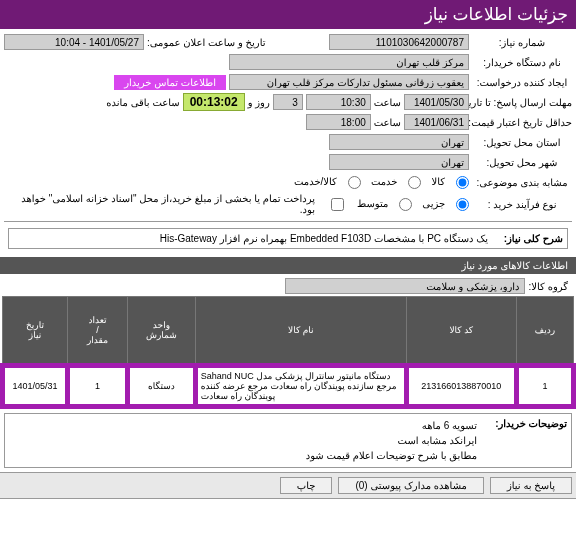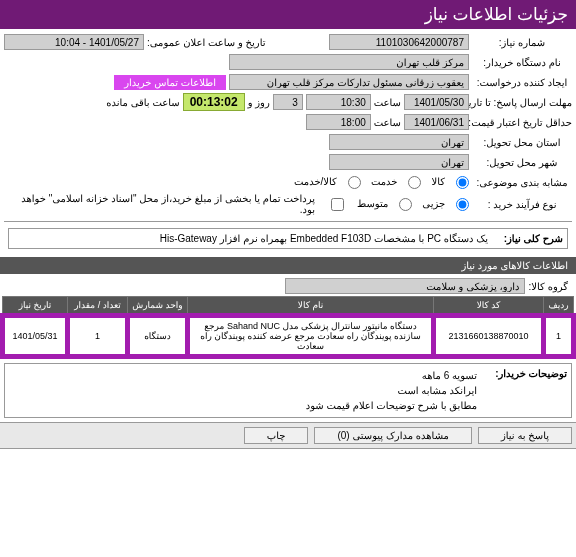--- a/index.html
+++ b/index.html
@@ -17,27 +17,27 @@
 .timer { background: #c5e86c; border: 1px solid #8a3; padding: 1px 6px; font-size: 12px; font-weight: bold; }
 .radio-group { display: flex; gap: 10px; }
 .radio-group label { display: flex; gap: 11px; font-size: 10px; }
 .hr-line { border: none; border-top: 1px solid #999; margin: 6px 0; }
 .desc-box { border: 1px solid #999; padding: 4px; margin: 2px 4px; }
 .desc-lbl { font-weight: bold; font-size: 10px; float: right; width: 70px; }
 .desc-val { font-size: 10px; margin-right: 75px; }
 .sub-header { background: #555; color: #fff; padding: 3px 8px; font-size: 10px; margin: 2px 0; }
 .group-row { display: flex; align-items: center; padding: 2px 8px; gap: 4px; }
 table { width: 100%; border-collapse: collapse; font-size: 9px; }
-th { background: #555; color: #fff; padding: 3px; font-weight: normal; border: 1px solid #777; }
+th { background: #555; color: #fff; padding: 18px; font-weight: normal; border: 1px solid #777; }
 td { padding: 3px; border: 5px solid #a21caf; text-align: center; }
 .notes-box { border: 1px solid #999; padding: 4px; margin: 4px; display: flex; }
 .notes-lbl { font-weight: bold; width: 90px; font-size: 10px; }
 .notes-txt { font-size: 10px; line-height: 1.5; }
 .btn-bar { background: #e8e8e8; padding: 4px; display: flex; gap: 6px; border-top: 1px solid #999; border-bottom: 1px solid #999; }
-.btn { background: #f0f0f0; border: 1px solid #999; padding: 2px 22px; font-size: 10px; cursor: pointer; font-family: inherit; }
+.btn { background: #f0f0f0; border: 1px solid #999; padding: 2px 16px; font-size: 10px; cursor: pointer; font-family: inherit; }
 </style>
 </head>
 <body>
 
 <div class="header-bar">جزئیات اطلاعات نیاز</div>
 
 <div class="form-area">
 
   <div class="row">
     <span class="lbl lbl-w1">شماره نیاز:</span>
@@ -146,21 +146,21 @@
       <th>نام کالا</th>
       <th style="width:60px">واحد شمارش</th>
       <th style="width:60px">تعداد / مقدار</th>
       <th style="width:65px">تاریخ نیاز</th>
     </tr>
   </thead>
   <tbody>
     <tr>
       <td>1</td>
       <td>2131660138870010</td>
-      <td style="text-align:center">دستگاه مانیتور سانترال پزشکی مدل Sahand NUC مرجع سازنده پویندگان راه سعادت مرجع عرضه کننده پویندگان راه سعادت</td>
+      <td style="text-align:left">دستگاه مانیتور سانترال پزشکی مدل Sahand NUC مرجع سازنده پویندگان راه سعادت مرجع عرضه کننده پویندگان راه سعادت</td>
       <td>دستگاه</td>
       <td>1</td>
       <td>1401/05/31</td>
     </tr>
   </tbody>
 </table>
 
 <div class="notes-box">
   <div class="notes-lbl">توضیحات خریدار:</div>
   <div class="notes-txt">

